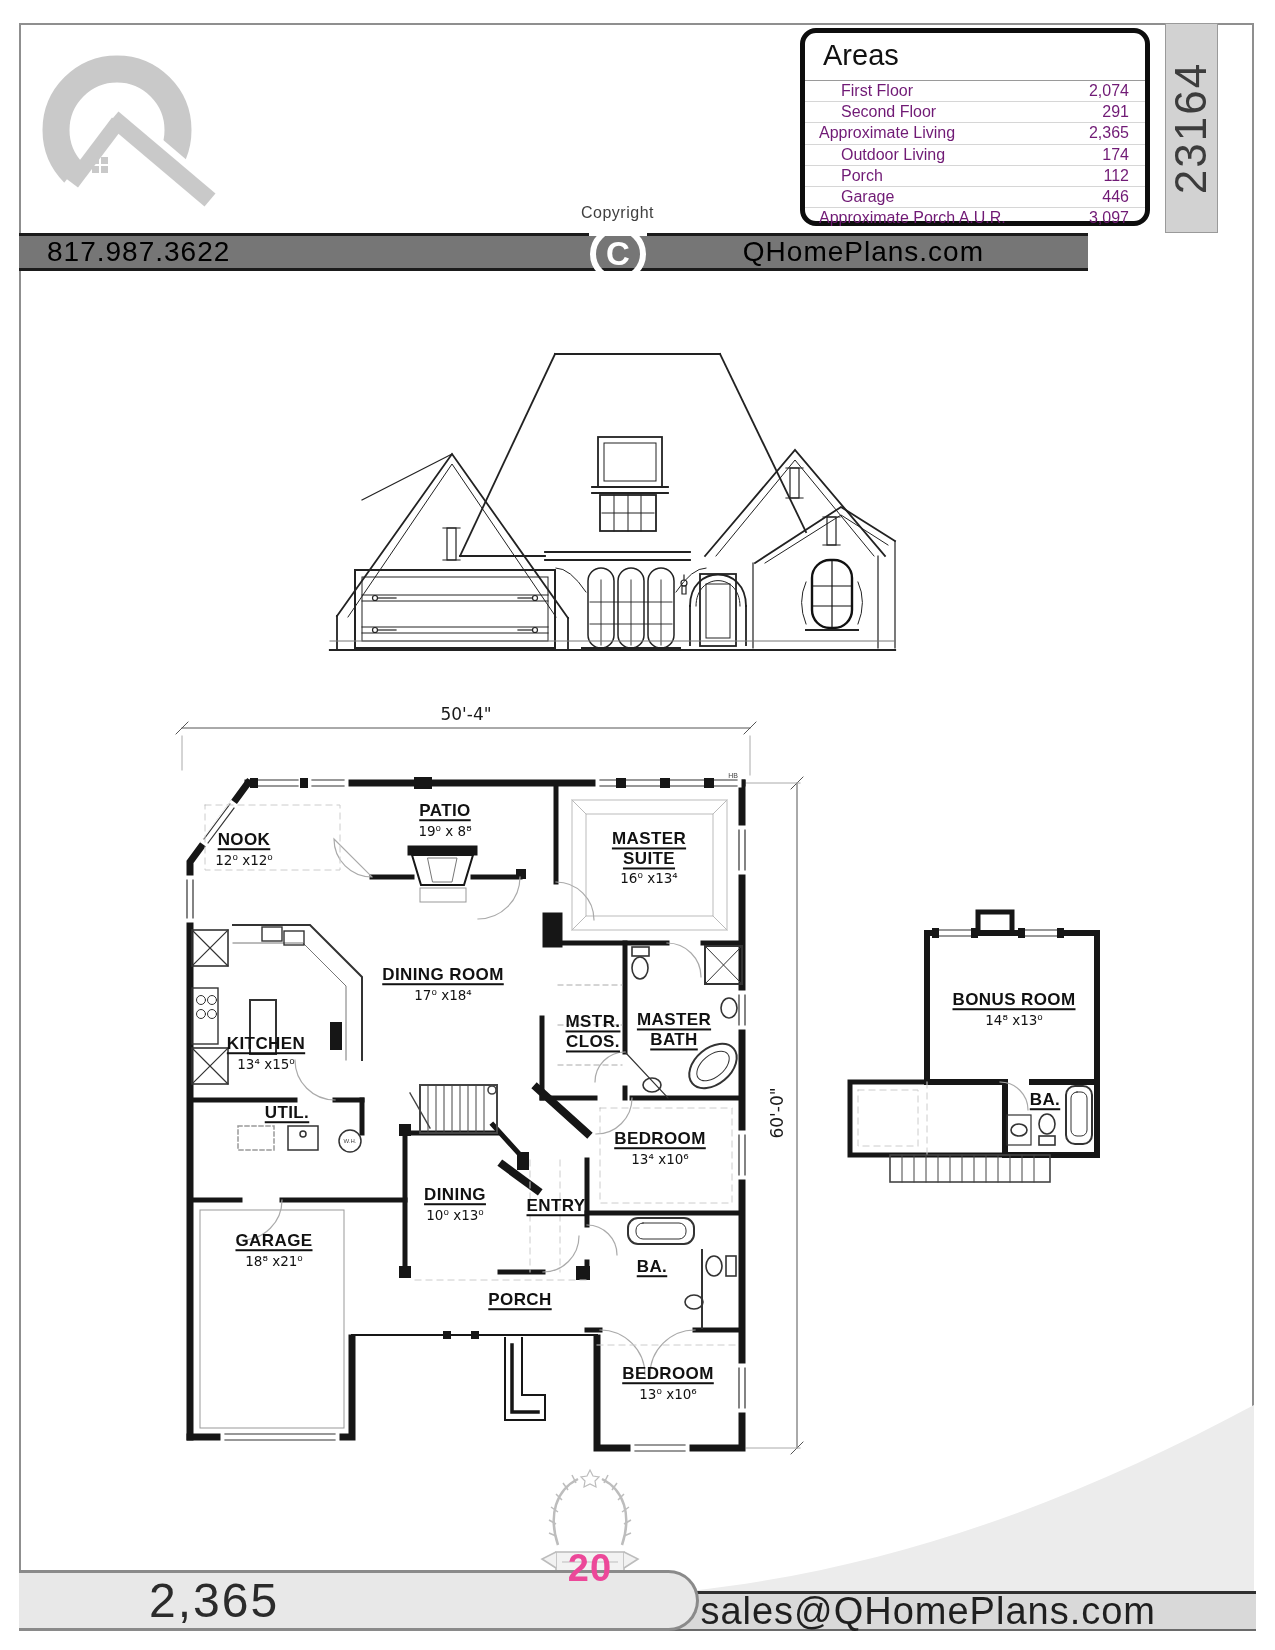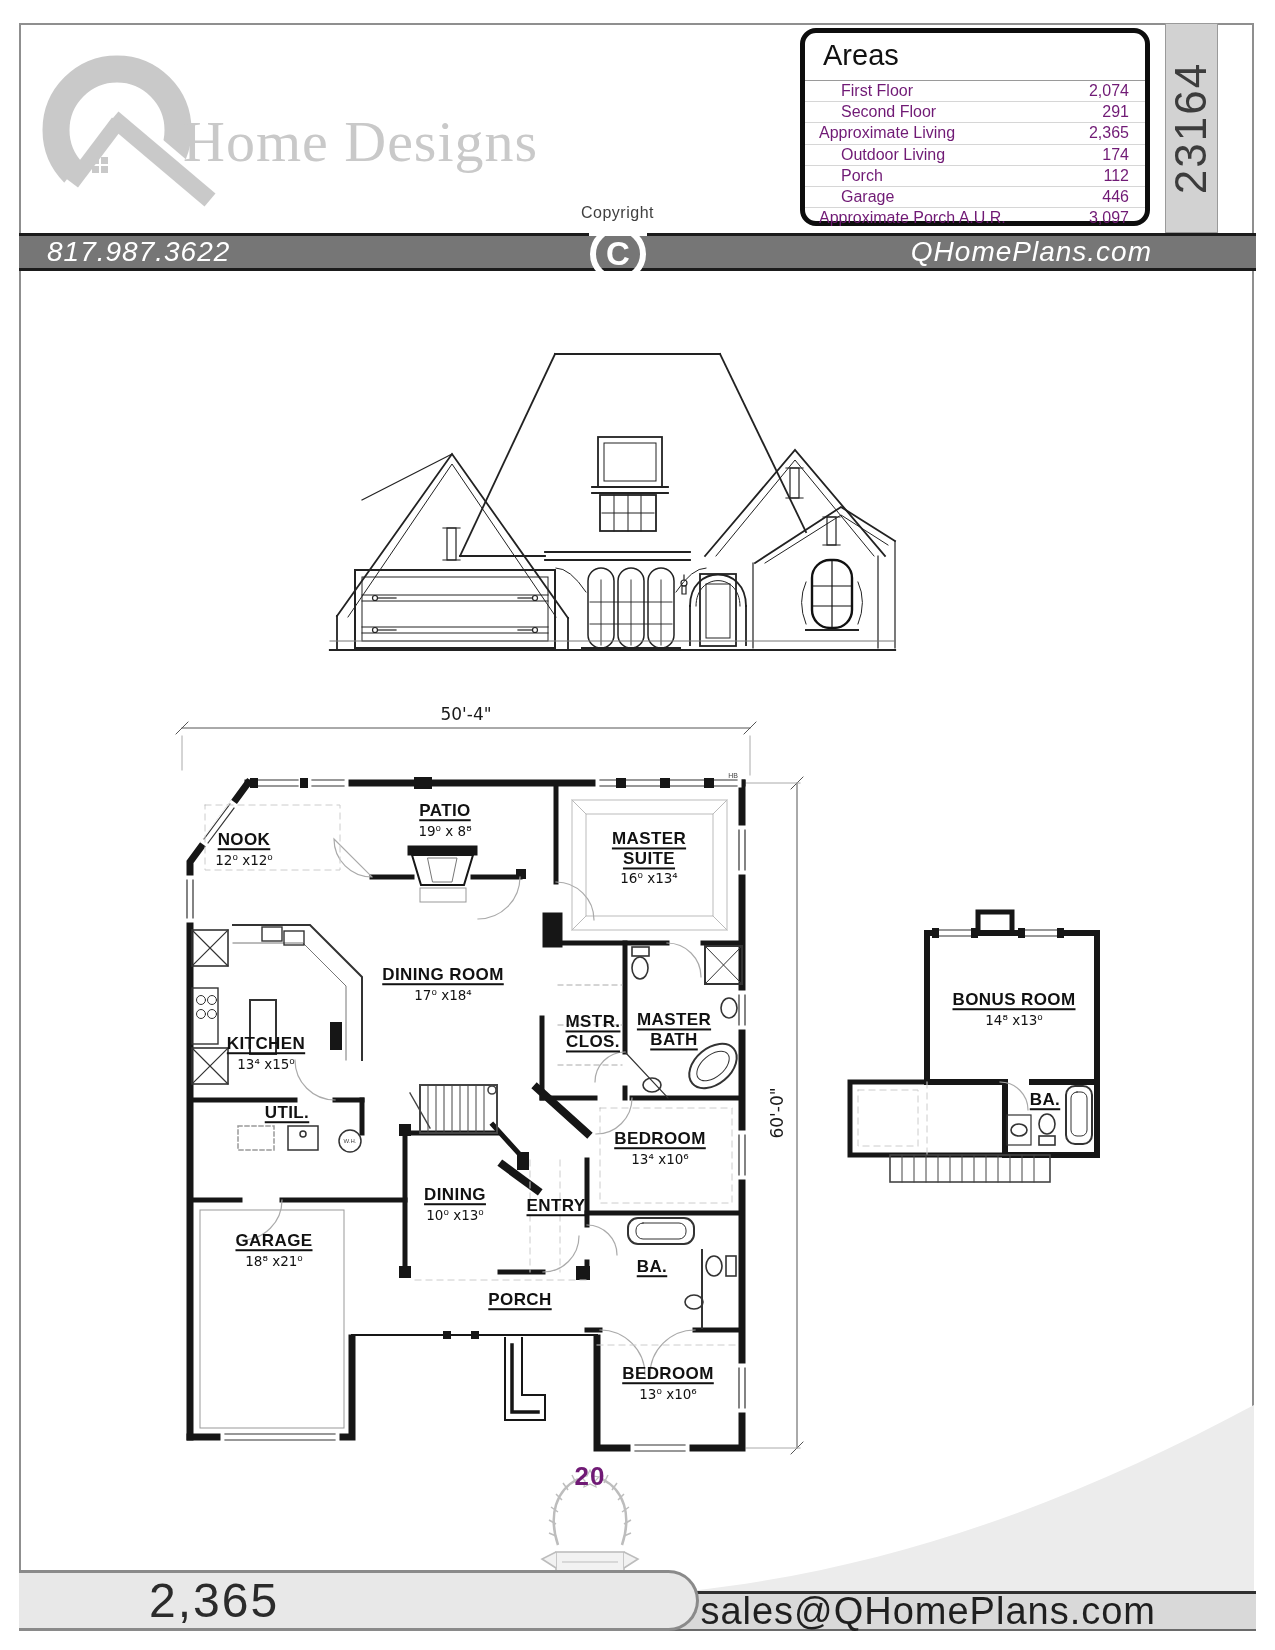--- a/index.html
+++ b/index.html
@@ -24,23 +24,23 @@
   .areas-row:last-child{border-bottom:none;}
   .areas-row .lbl.ind{padding-left:22px;}
   .areas-row .val{}
 
   
   .plan-strip{left:1165px;top:23px;width:53px;height:210px;background:#d2d2d2;border:1px solid #9a9a9a;
               box-sizing:border-box;display:flex;align-items:center;justify-content:center;}
   .plan-strip span{transform:rotate(-90deg);font-size:44px;color:#3c3c3c;letter-spacing:2px;white-space:nowrap;}
 
   
-  .contact-bar{left:19px;top:233px;width:1237px;height:38px;background:#767676;
+  .contact-bar{left:19px;top:233px;width:1069px;height:38px;background:#767676;
                border-top:3px solid #1b1b1b;border-bottom:3px solid #1b1b1b;box-sizing:border-box;
-               display:flex;align-items:center;justify-content:space-between;color:#ffffff;font-style:italic;}
+               display:flex;align-items:center;justify-content:space-between;color:#000000;}
   .contact-bar .phone{margin-left:28px;font-size:28px;letter-spacing:1px;}
   .contact-bar .site{margin-right:104px;font-size:28px;letter-spacing:1px;}
   .c-patch{left:589px;top:231px;width:58px;height:5px;background:#fff;}
   .c-badge{left:590px;top:226px;width:44px;height:44px;border:6px solid #fff;border-radius:50%;
            color:#fff;font-size:33px;font-weight:bold;display:flex;align-items:center;justify-content:center;}
 
   
   svg{position:absolute;left:0;top:0;}
 
   
@@ -56,42 +56,41 @@
   
   .swoosh{left:0;top:0;}
   .footer-bar{left:19px;top:1591px;width:1237px;height:40px;background:#d9d9d9;
               border-top:3px solid #2f2f2f;border-bottom:2px solid #6a6a6a;box-sizing:border-box;
               display:flex;align-items:center;justify-content:flex-end;}
   .footer-bar .email{margin-right:100px;font-size:38px;color:#1f1f1f;letter-spacing:1px;}
   .footer-tab{left:19px;top:1570px;width:680px;height:61px;background:#e8e8e8;border:3px solid #8a8a8a;
               border-left:none;border-radius:0 34px 34px 0;box-sizing:border-box;
               display:flex;align-items:center;}
   .footer-tab .area{margin-left:130px;font-size:48px;color:#2b2b2b;letter-spacing:2px;}
-  .badge-num{position:absolute;left:590px;top:1476px;transform:translate(-50%,-50%);
-             font-size:26px;font-weight:bold;color:#701a75;letter-spacing:1px;}
+  .badge-num{position:absolute;left:590px;top:1568px;transform:translate(-50%,-50%);
+             font-size:38px;font-weight:bold;color:#ec4899;letter-spacing:1px;}
 </style>
 </head>
 <body>
 
 <div class="page">
 
   <div class="abs frame"></div>
 
   <svg width="220" height="200" style="left:30px;top:40px;" viewBox="0 0 220 200">
     <circle cx="87" cy="90" r="61" fill="none" stroke="#c9c9c9" stroke-width="27"></circle>
     <path d="M30,148 L87,76 L144,148 L144,185 L30,185 Z" fill="#fff"></path>
     <path d="M96,92 L190,172" stroke="#fff" stroke-width="36" fill="none"></path>
     <path d="M42,143 L88,82" stroke="#c9c9c9" stroke-width="15" fill="none"></path>
     <path d="M83,78 L180,160" stroke="#c9c9c9" stroke-width="17" fill="none"></path>
     <rect x="62" y="117" width="7" height="7" fill="#c9c9c9"></rect>
     <rect x="71" y="117" width="7" height="7" fill="#c9c9c9"></rect>
     <rect x="62" y="126" width="7" height="7" fill="#c9c9c9"></rect>
     <rect x="71" y="126" width="7" height="7" fill="#c9c9c9"></rect>
   </svg>
-  <div class="abs logo-text">Home Designs</div>
   <div class="abs copyright-label">Copyright</div>
 
   <div class="abs areas-box">
     <div class="areas-title">Areas</div>
     <div class="areas-rows" id="areas-rows">
         <div class="areas-row">
           <span class="lbl ind">First Floor</span>
           <span class="val">2,074</span>
         </div>
         <div class="areas-row">

